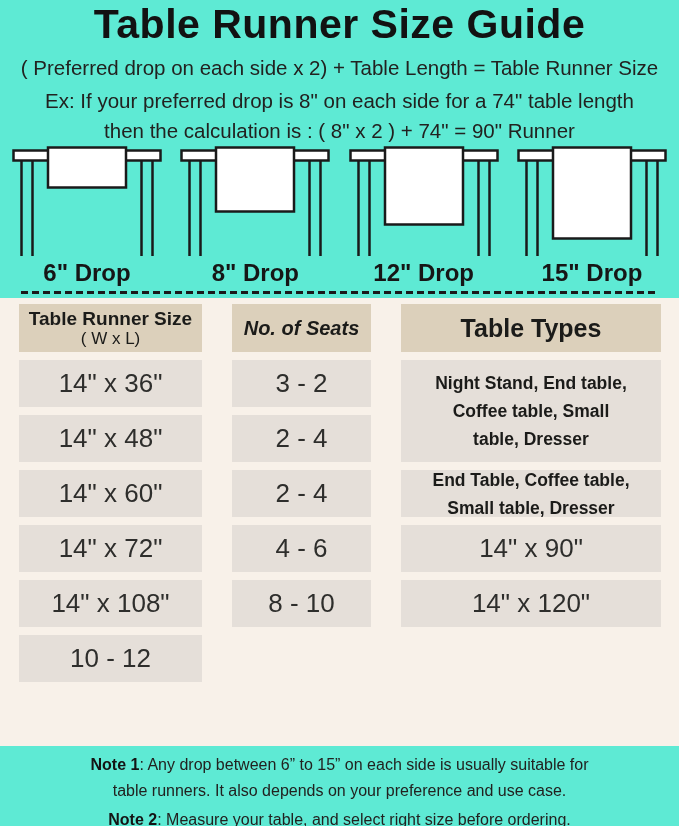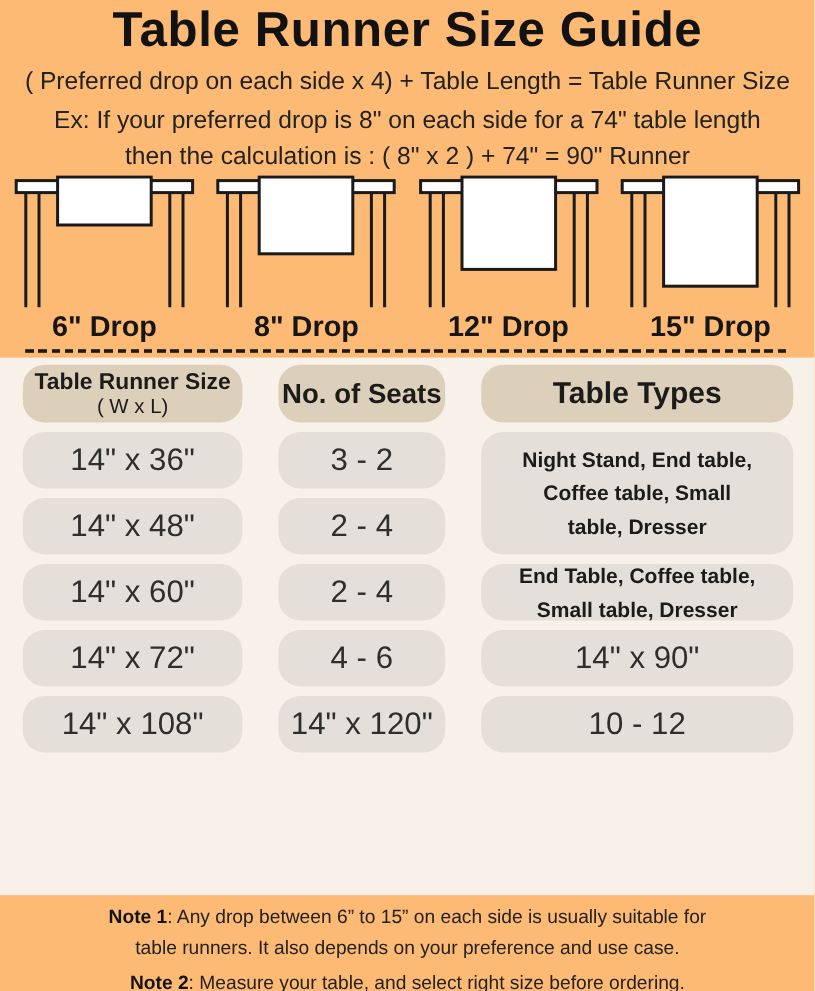--- a/index.html
+++ b/index.html
@@ -2,21 +2,21 @@
 <html><head>
 <meta charset="utf-8">
 <style>
   * { margin: 0; padding: 0; box-sizing: border-box; }
   html, body { background: #ffffff; }
   .page {
     position: relative;
     width: 679px;
     height: 826px;
     margin: 0 auto;
-    background: #fdba74;
+    background: #5eead4;
     overflow: hidden;
     font-family: "Liberation Sans", sans-serif;
     color: #1d1d1b;
   }
   .page-title {
     padding-top: 1px;
     text-align: center;
     font-size: 41px;
     line-height: 46px;
     font-weight: 800;
@@ -75,31 +75,30 @@
     grid-template-columns: 183px 139px 260px;
     grid-template-rows: 48px repeat(7, 47px);
     gap: 8px 30px;
   }
   .cell {
     background: #e5dfd9;
     display: flex;
     align-items: center;
     justify-content: center;
     text-align: center;
-    border-radius: 18px;
   }
   .header-cell {
     background: #dcd0bb;
     flex-direction: column;
     font-weight: bold;
     color: #1b1b19;
   }
   .header-cell .h-main { font-size: 19px; line-height: 21px; }
   .header-cell .h-sub  { font-size: 17px; line-height: 19px; font-weight: normal; }
-  .header-seats { font-size: 23px; }
+  .header-seats { font-size: 20px; font-style: italic; }
   .header-types { font-size: 25px; }
   .size-cell, .seats-cell {
     font-size: 26px;
     color: #2e2e2c;
     font-weight: normal;
   }
   .types-cell {
     font-size: 17.5px;
     line-height: 28px;
     font-weight: bold;
@@ -125,21 +124,21 @@
   svg .stroke { stroke: #1a1a1a; stroke-width: 2.5; fill: none; }
   svg .filled { stroke: #1a1a1a; stroke-width: 2.5; fill: #ffffff; }
 </style>
 </head>
 <body>
 
 <div class="page">
 
   <h1 class="page-title">Table Runner Size Guide</h1>
 
-  <div class="formula-line">( Preferred drop on each side x 4) + Table Length = Table Runner Size</div>
+  <div class="formula-line">( Preferred drop on each side x 2) + Table Length = Table Runner Size</div>
   <div class="formula-line example-line">Ex: If your preferred drop is 8" on each side for a 74" table length</div>
   <div class="formula-line example-line2">then the calculation is : ( 8" x 2 ) + 74" = 90" Runner</div>
 
   <div class="illustrations-row">
     <svg class="illustration" viewBox="0 0 158 112">
       <rect class="filled" x="5.5" y="4.5" width="147" height="10"></rect>
       <line class="stroke" x1="13.5" y1="14" x2="13.5" y2="110"></line>
       <line class="stroke" x1="24.5" y1="14" x2="24.5" y2="110"></line>
       <line class="stroke" x1="133.5" y1="14" x2="133.5" y2="110"></line>
       <line class="stroke" x1="144.5" y1="14" x2="144.5" y2="110"></line>
@@ -203,20 +202,21 @@
       <div class="cell seats-cell">2 - 4</div>
       <div class="cell types-cell types-b">End Table, Coffee table,
 Small table, Dresser</div>
 
       <div class="cell size-cell">14" x 72"</div>
       <div class="cell seats-cell">4 - 6</div>
 
       <div class="cell size-cell">14" x 90"</div>
 
       <div class="cell size-cell">14" x 108"</div>
+      <div class="cell seats-cell">8 - 10</div>
 
       <div class="cell size-cell">14" x 120"</div>
       <div class="cell seats-cell">10 - 12</div>
 
     </div>
   </div>
 
   <div class="notes-block">
     <p class="note-line"><span class="note-label">Note 1</span><span>: Any drop between 6” to 15” on each side is usually suitable for
 table runners. It also depends on your preference and use case.</span></p>

